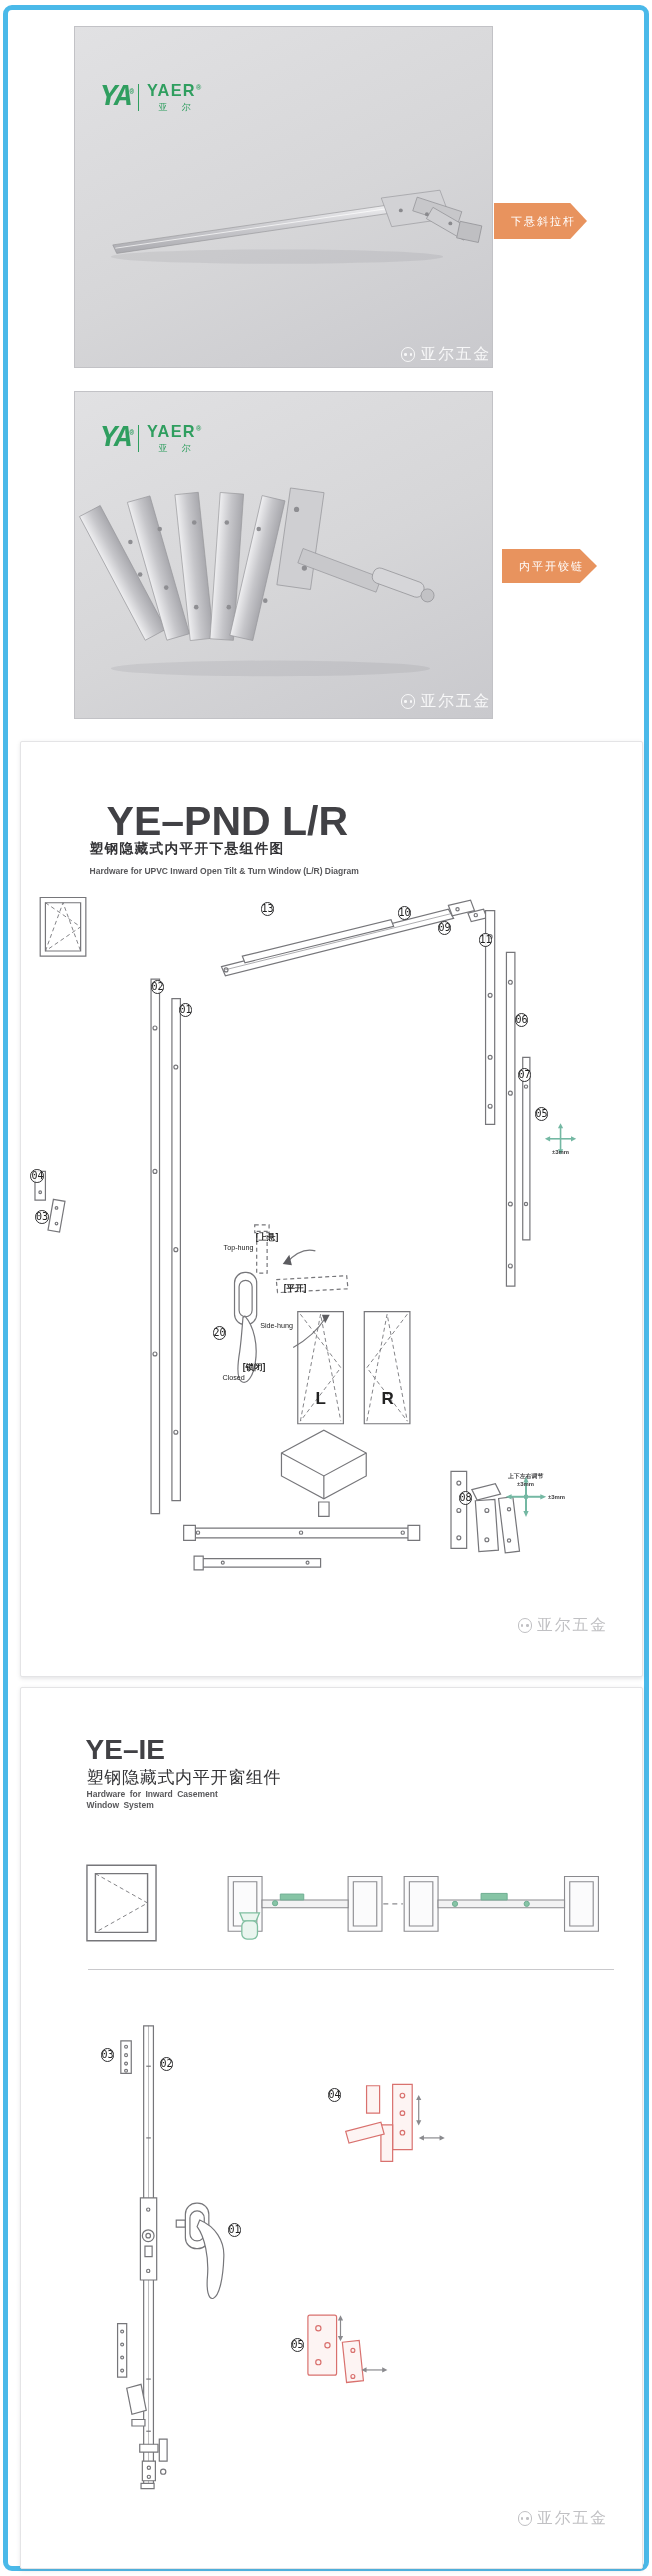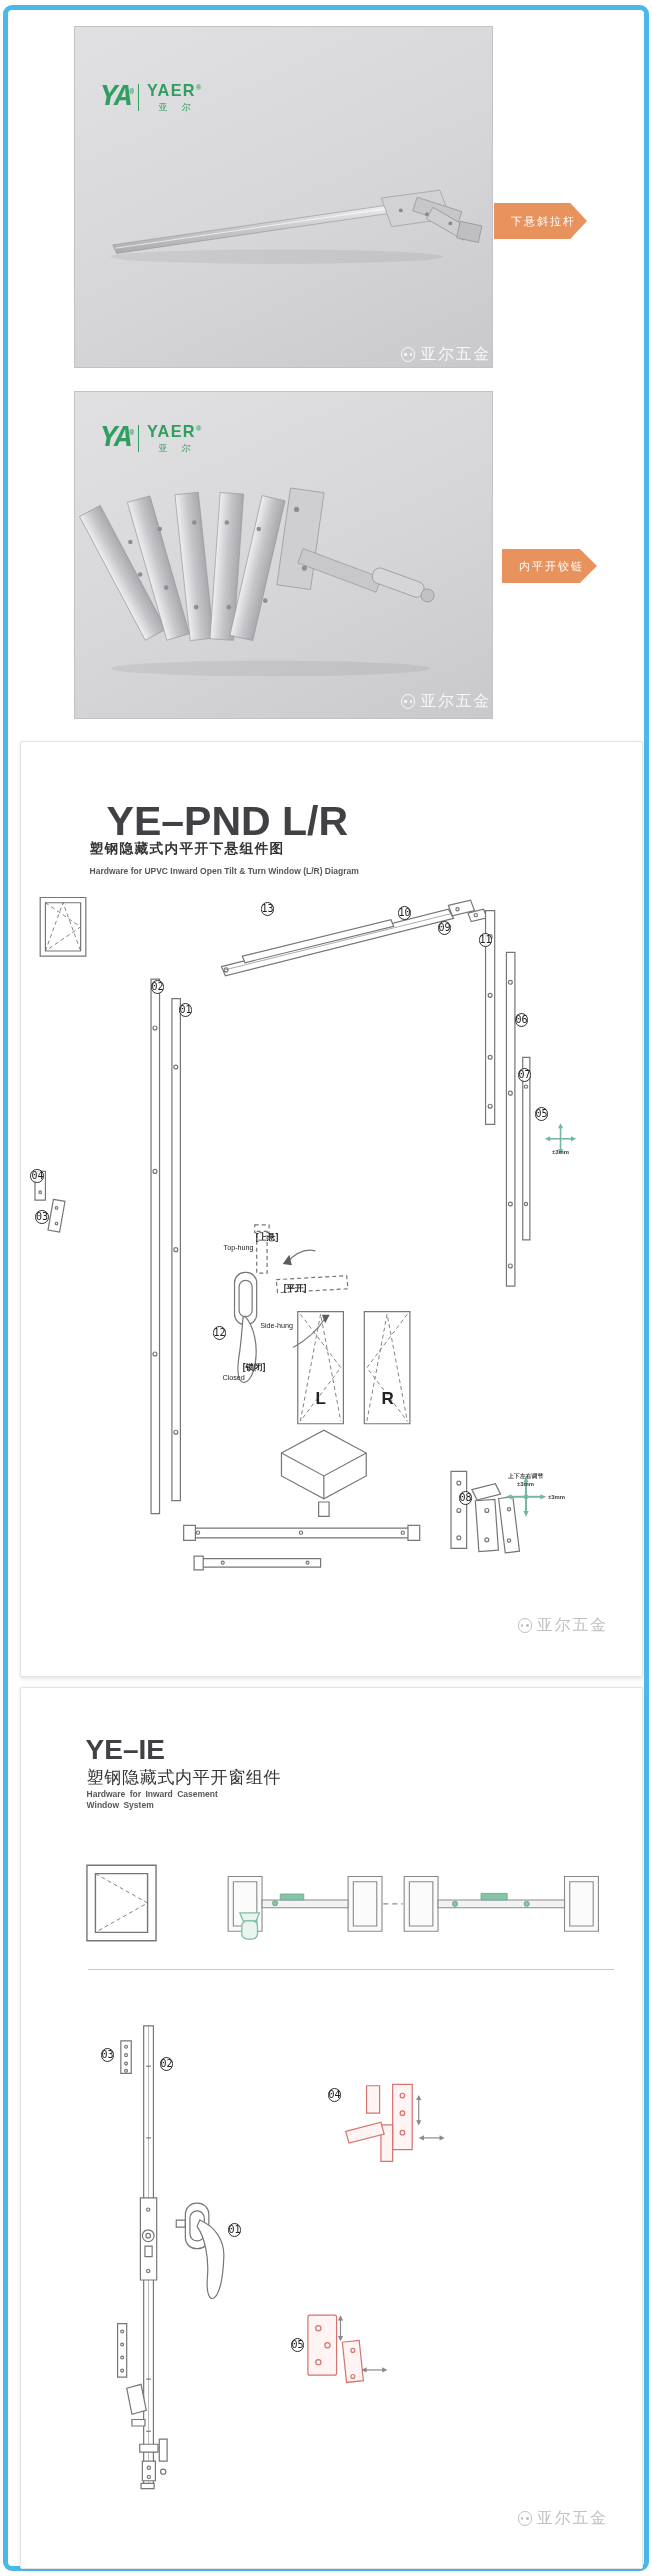--- a/index.html
+++ b/index.html
@@ -366,21 +366,21 @@
     <span class="callout" style="left:377px; top:164px;">10</span>
     <span class="callout" style="left:417px; top:179px;">09</span>
     <span class="callout" style="left:458px; top:191px;">11</span>
     <span class="callout" style="left:494px; top:271px;">06</span>
     <span class="callout" style="left:497px; top:326px;">07</span>
     <span class="callout" style="left:514px; top:365px;">05</span>
     <span class="callout" style="left:9.8px;  top:427px;">04</span>
     <span class="callout" style="left:14.3px;  top:468px;">03</span>
     <span class="callout" style="left:130px; top:238px;">02</span>
     <span class="callout" style="left:158px; top:261px;">01</span>
-    <span class="callout" style="left:192px; top:584px;">12</span>
+    <span class="callout" style="left:192px; top:584px;">20</span>
     <span class="callout" style="left:438px; top:749px;">08</span>
 
     <div class="watermark wm-card">
       <span class="wm-icon"></span>
       <span class="wm-text">亚尔五金</span>
     </div>
   </div>
 
   <div class="card" id="card2">
     <div class="sec-title">YE–IE</div>

